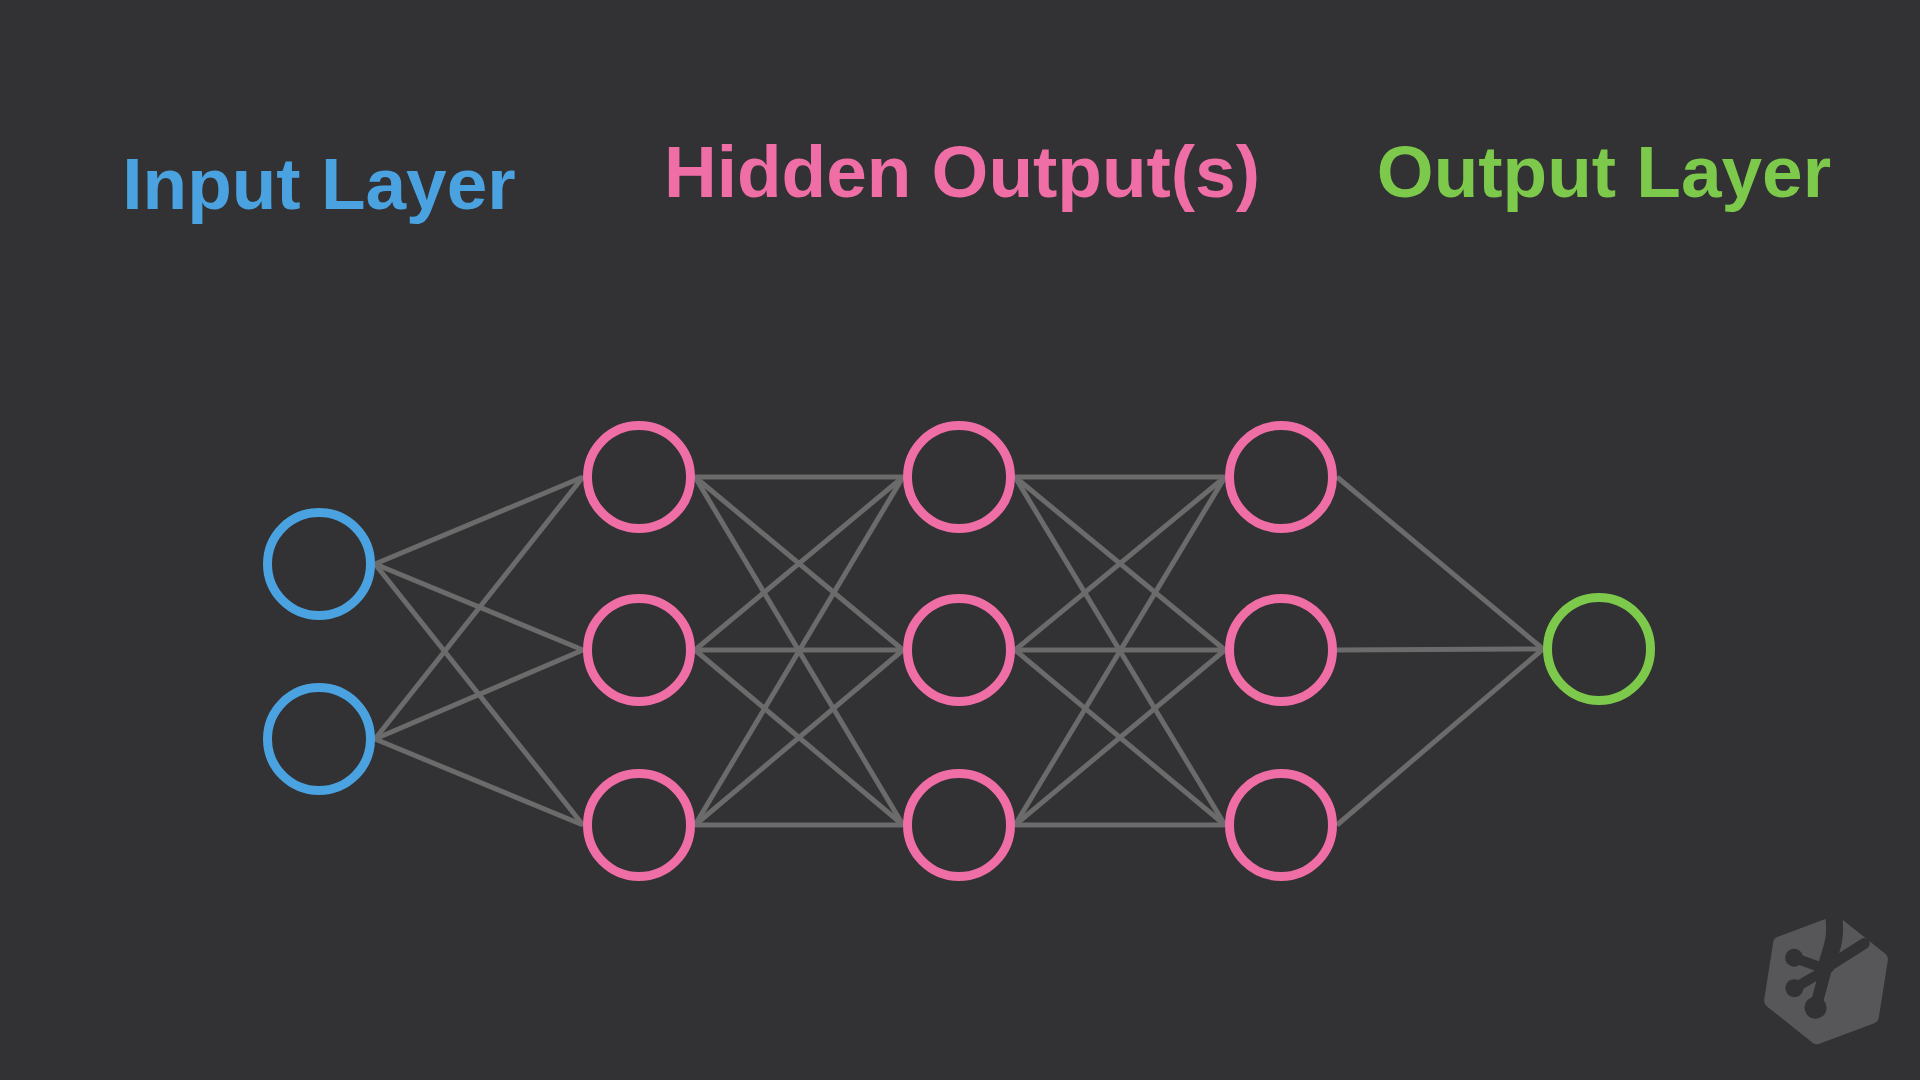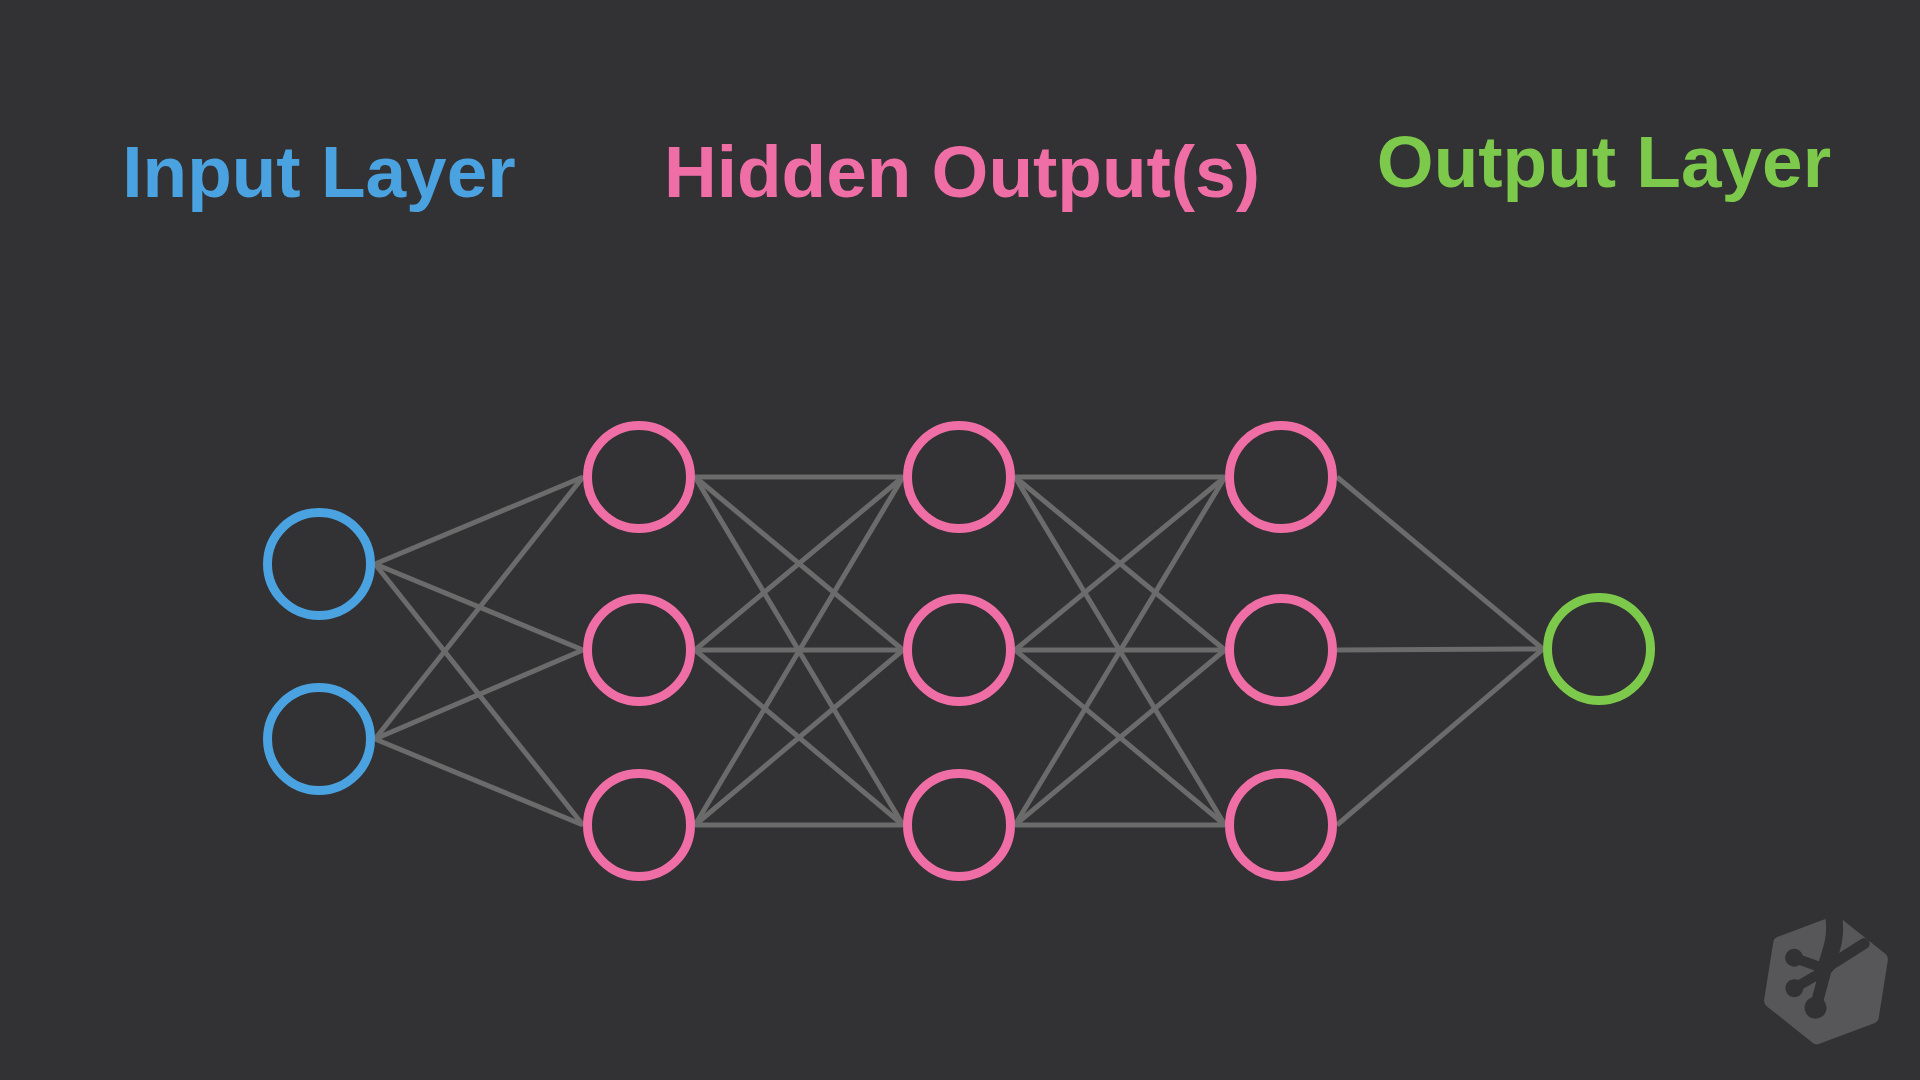--- a/index.html
+++ b/index.html
@@ -77,23 +77,23 @@
       <circle cx="639" cy="825" r="51.5" fill="#323133" stroke="#ef6ea6" stroke-width="9"></circle>
       <circle cx="959" cy="477" r="51.5" fill="#323133" stroke="#ef6ea6" stroke-width="9"></circle>
       <circle cx="959" cy="650" r="51.5" fill="#323133" stroke="#ef6ea6" stroke-width="9"></circle>
       <circle cx="959" cy="825" r="51.5" fill="#323133" stroke="#ef6ea6" stroke-width="9"></circle>
       <circle cx="1281" cy="477" r="51.5" fill="#323133" stroke="#ef6ea6" stroke-width="9"></circle>
       <circle cx="1281" cy="650" r="51.5" fill="#323133" stroke="#ef6ea6" stroke-width="9"></circle>
       <circle cx="1281" cy="825" r="51.5" fill="#323133" stroke="#ef6ea6" stroke-width="9"></circle>
       <circle cx="1599" cy="649" r="51.5" fill="#323133" stroke="#7dc94c" stroke-width="9"></circle>
     </svg>
 
-  <div class="layer-label" style="left: 319px; top: 135px; color: rgb(74, 163, 224);">Input Layer</div>
+  <div class="layer-label" style="left: 319px; top: 147px; color: rgb(74, 163, 224);">Input Layer</div>
   <div class="layer-label" style="left: 962px; top: 135px; color: rgb(239, 110, 166);">Hidden Output(s)</div>
-  <div class="layer-label" style="left: 1604px; top: 125px; color: rgb(125, 201, 76);">Output Layer</div>
+  <div class="layer-label" style="left: 1604px; top: 135px; color: rgb(125, 201, 76);">Output Layer</div>
 
   <svg class="logo-svg" viewBox="0 0 132 144">
     <g transform="rotate(9 63 68)">
       <path class="logo-hex" d="M63 10 L114 39 V97 L63 126 L12 97 V39 Z" stroke-width="14" stroke-linejoin="round" fill="#57575a" stroke="#57575a"></path>
       <g class="logo-cut-strokes" fill="none" stroke-linecap="round">
         <path d="M60 2 C67 22 64 36 61 54" stroke-width="17" stroke="#323133"></path>
         <path d="M61 56 L95 26" stroke-width="11" stroke="#323133"></path>
         <path d="M60 57 L28 51" stroke-width="10" stroke="#323133"></path>
         <path d="M60 59 L33 81" stroke-width="10" stroke="#323133"></path>
         <path d="M61 59 L57 96" stroke-width="12" stroke="#323133"></path>

